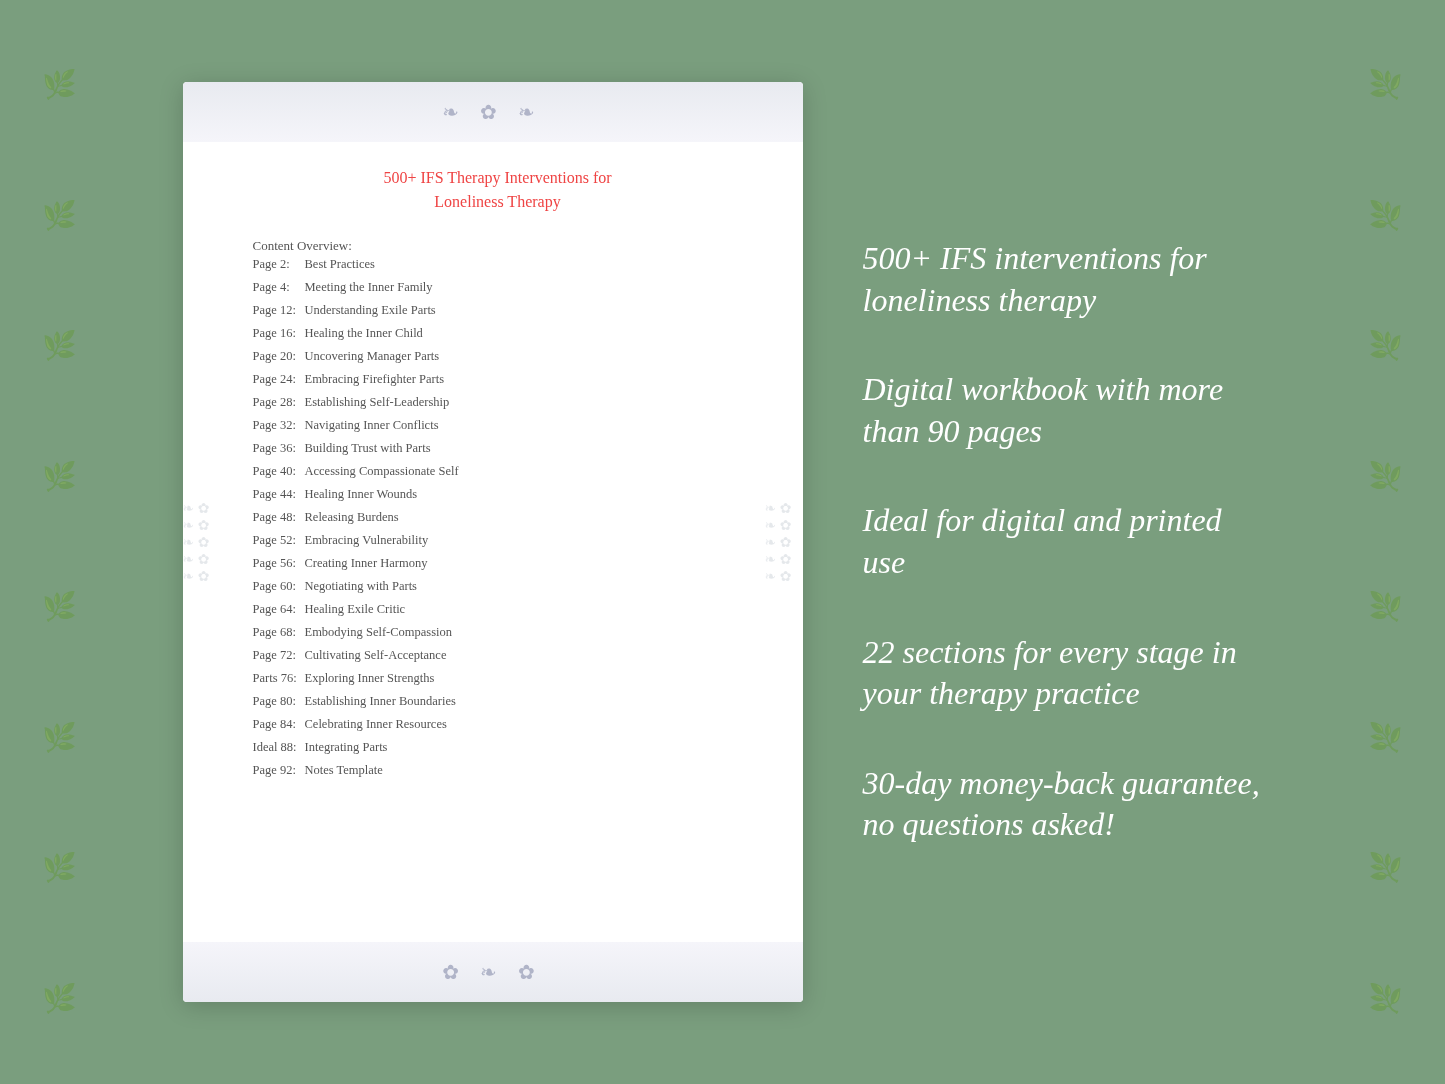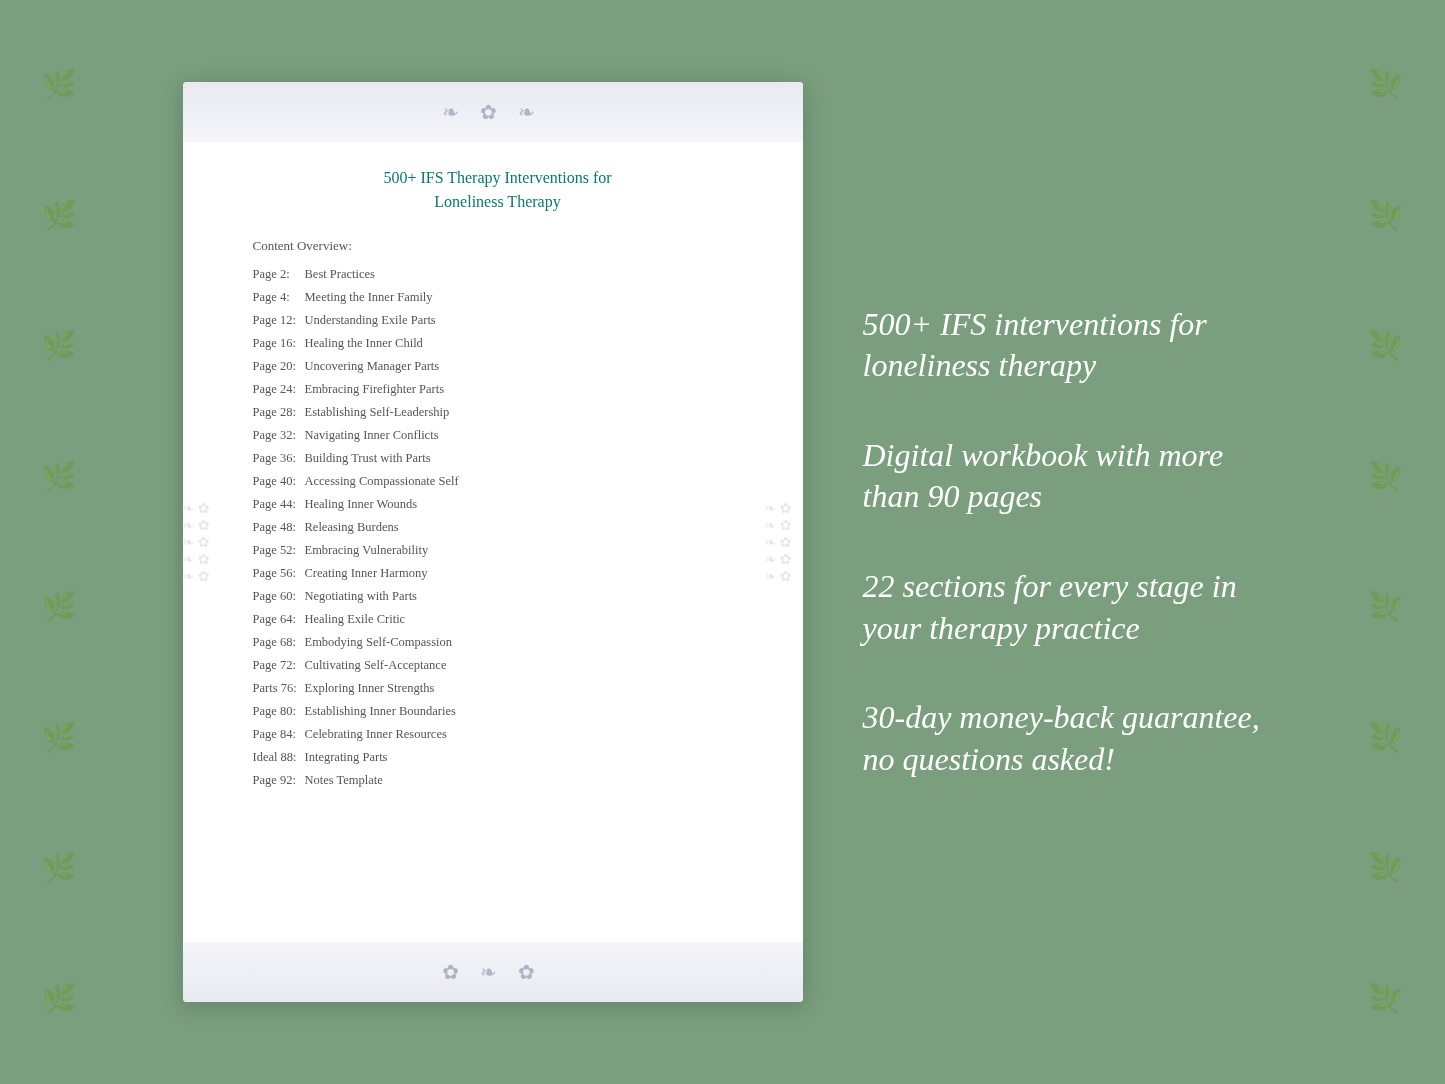--- a/index.html
+++ b/index.html
@@ -135,31 +135,30 @@
 
     .doc-body {
       flex: 1;
       padding: 24px 60px 16px 70px;
       overflow: hidden;
     }
 
     .doc-title {
       text-align: center;
       font-size: 16px;
-      color: #0f766e;
+      color: #ef4444;
       font-weight: 400;
       margin-bottom: 24px;
       line-height: 1.5;
       font-family: Georgia, serif;
     }
 
     .content-label {
       font-size: 13px;
       color: #555;
-      margin-bottom: 10px;
       font-family: Georgia, serif;
     }
 
     .toc-list {
       list-style: none;
       display: flex;
       flex-direction: column;
       gap: 3px;
     }
 
@@ -265,17 +264,18 @@
           <li class="toc-item"><span class="page-num">Page 92:</span><span>Notes Template</span></li>
         </ul>
     </div>
 
     <div class="doc-footer-deco"></div>
   </div>
 
   <div class="info-panel" id="info-panel">
   <div class="info-item">500+ IFS interventions for loneliness therapy</div>
       <div class="info-item">Digital workbook with more than 90 pages</div>
+      <div class="info-item">Ideal for digital and printed use</div>
       <div class="info-item">22 sections for every stage in your therapy practice</div>
       <div class="info-item">30-day money-back guarantee, no questions asked!</div>
     </div>
 
 </div>
 
 </body></html>

